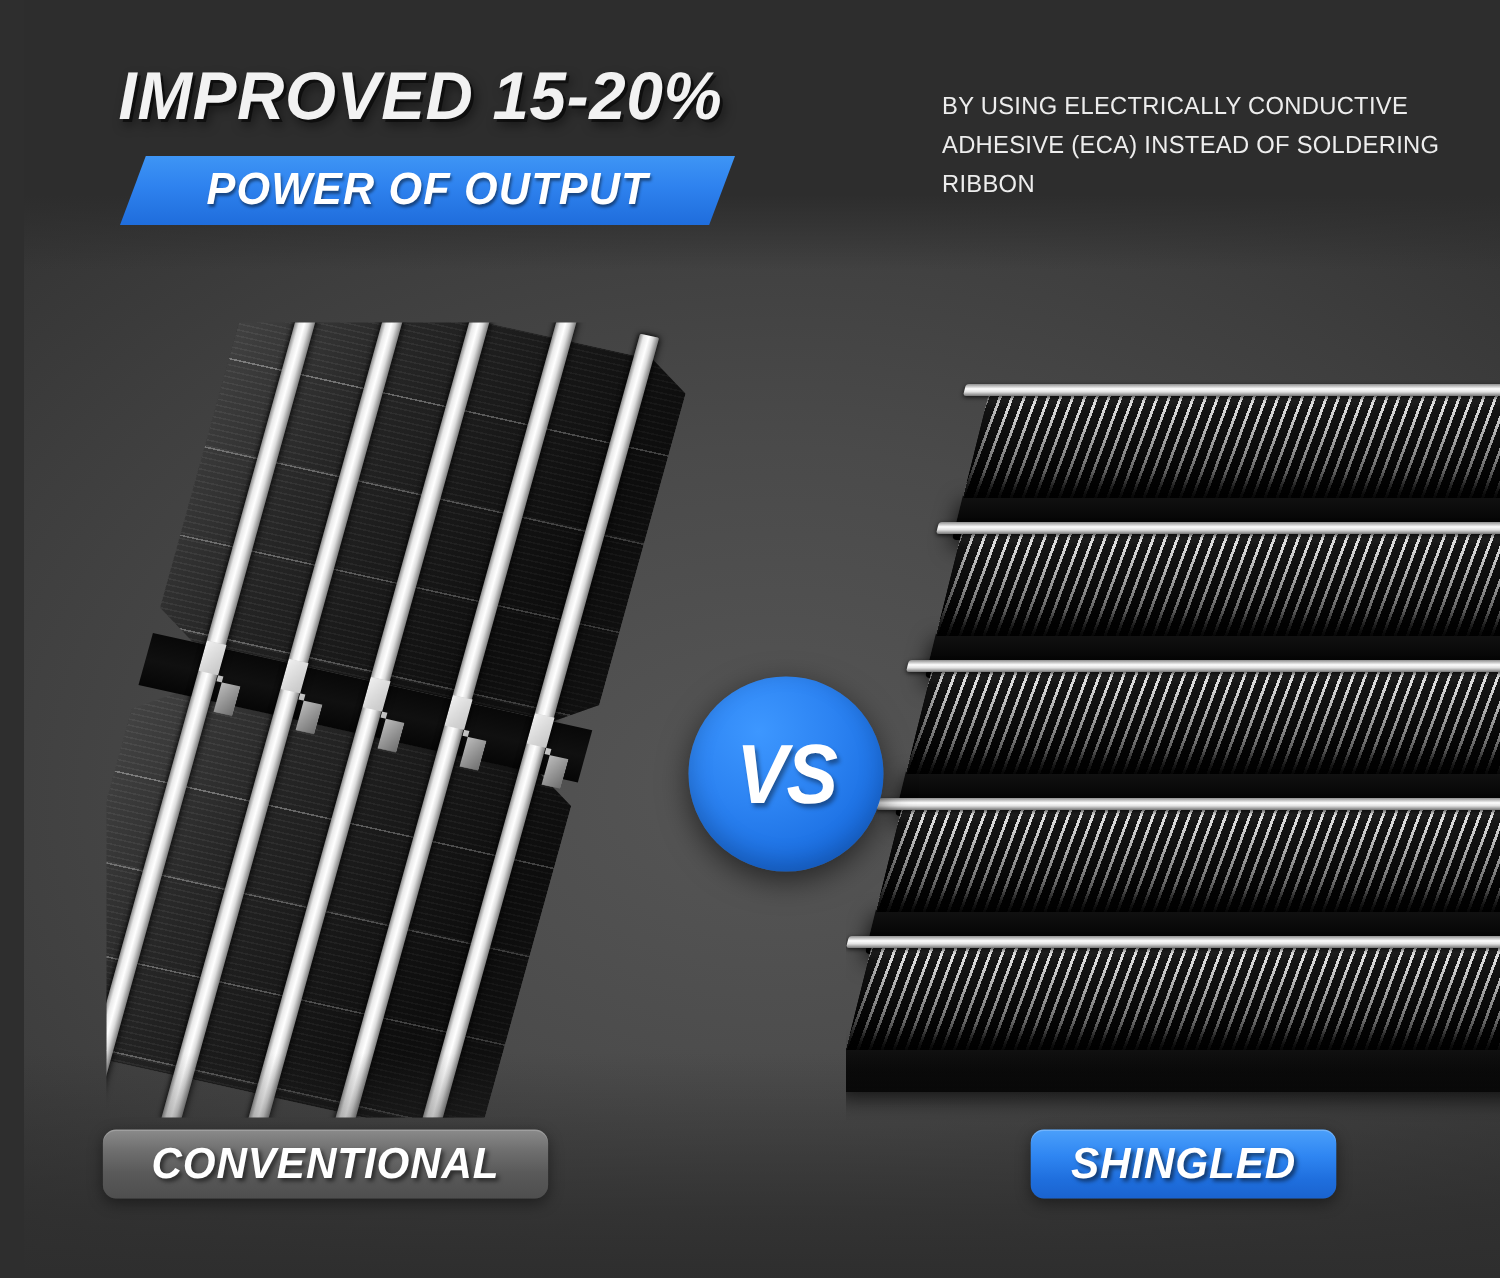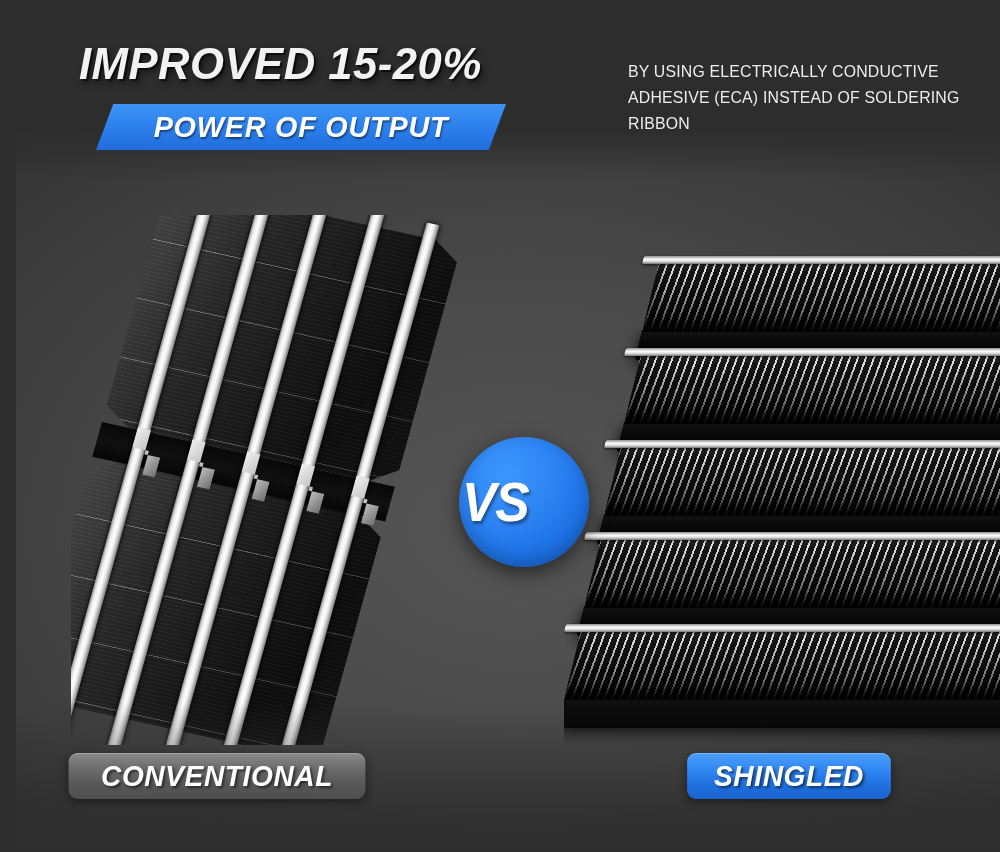--- a/index.html
+++ b/index.html
@@ -49,21 +49,21 @@
     font-style: italic;
     letter-spacing: 0.5px;
     transform: scaleX(0.97);
     transform-origin: left center;
     text-shadow: 2px 2px 0 rgba(0,0,0,0.55), 3px 4px 7px rgba(0,0,0,0.5);
     white-space: nowrap;
   }
 
   .banner {
     position: absolute;
-    left: 80px; top: 104px;
+    left: 64px; top: 104px;
     width: 410px; height: 46px;
     background: linear-gradient(to bottom, #3e95f5 0%, #2f83ef 42%, #1f6ddc 100%);
     clip-path: polygon(4.2% 0%, 100% 0%, 95.8% 100%, 0% 100%);
     box-shadow: 0 3px 8px rgba(0,0,0,0.45);
     text-decoration: underline;
   }
   .banner-text {
     position: absolute;
     left: 0; top: 0;
     width: 410px; height: 46px;
@@ -220,28 +220,28 @@
     background: linear-gradient(to bottom, #121212 0%, #060606 55%, #000000 100%);
     transform: skewX(-14deg);
     transform-origin: top left;
     box-shadow: 0 5px 14px rgba(0,0,0,0.8);
     border-radius: 0 0 3px 3px;
   }
 
   
   .vs-badge {
     position: absolute;
-    left: 443px; top: 437px;
+    left: 443px; top: 451px;
     width: 130px; height: 130px;
     border-radius: 50%;
     background: radial-gradient(circle at 36% 28%, #3d97ff 0%, #2c83f2 40%, #1b6fe2 72%, #145fcc 100%);
     box-shadow: 0 6px 20px rgba(0,0,0,0.55), inset 0 -6px 16px rgba(0,0,0,0.2);
     display: flex;
     align-items: center;
-    justify-content: flex-start;
+    justify-content: center;
     z-index: 5;
   }
   .vs-text {
     color: #ffffff;
     font-size: 56px;
     font-weight: bold;
     font-style: italic;
     letter-spacing: -1px;
     transform: scaleX(0.92);
     text-shadow: 2px 3px 3px rgba(0,0,0,0.38);

